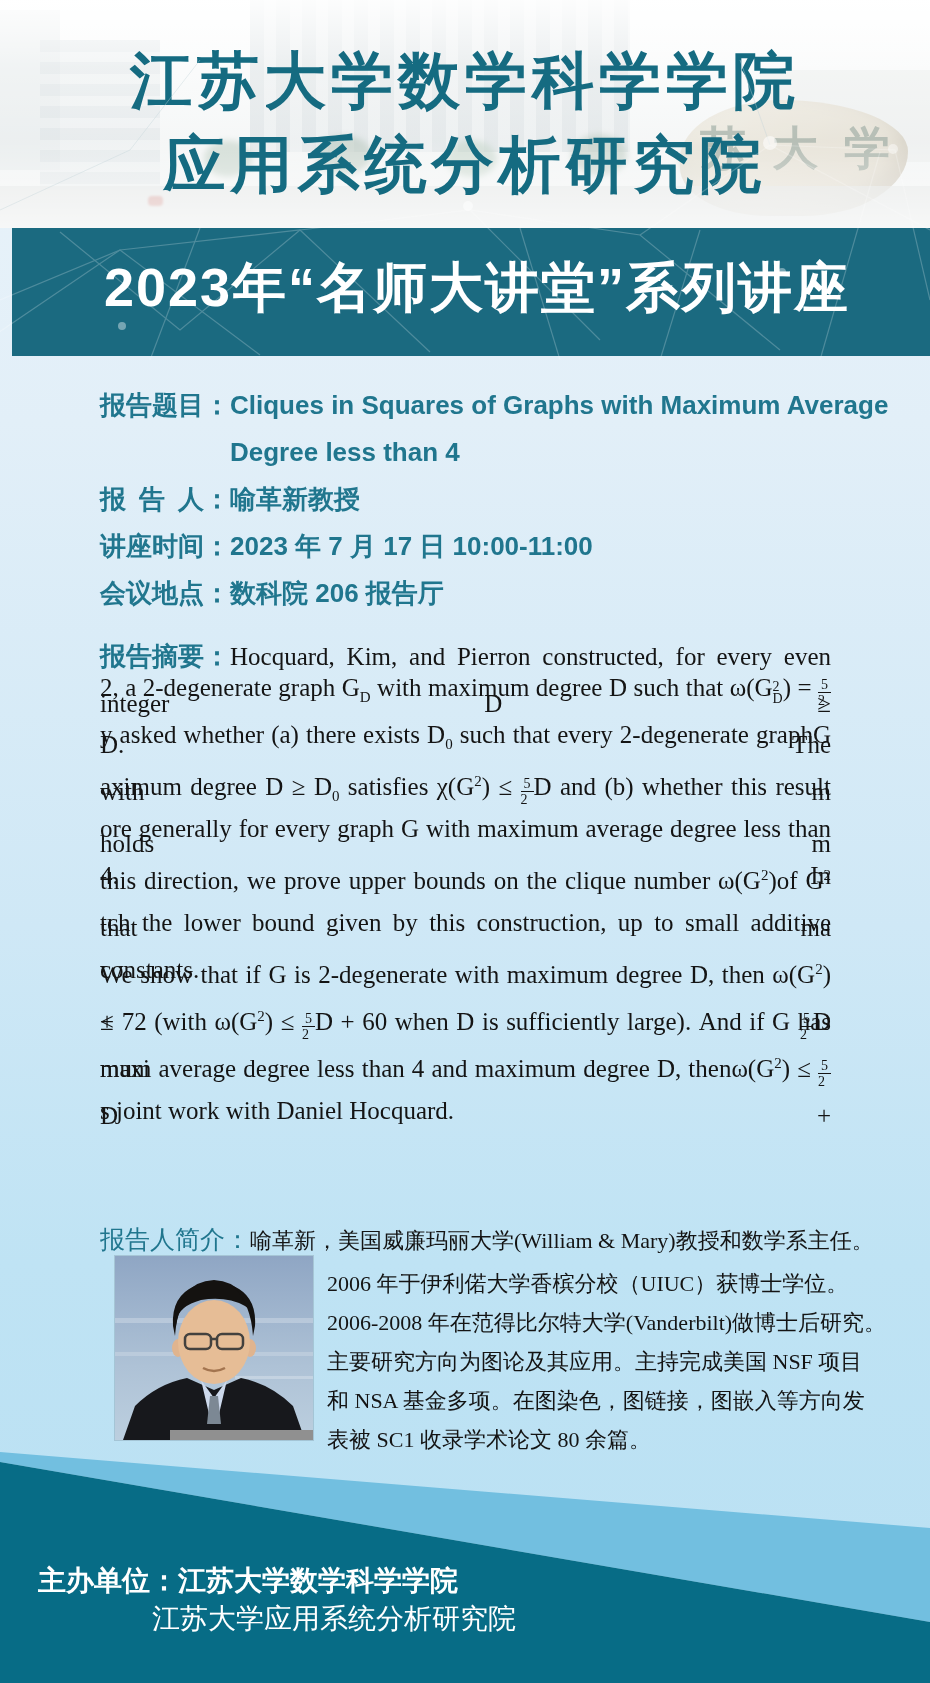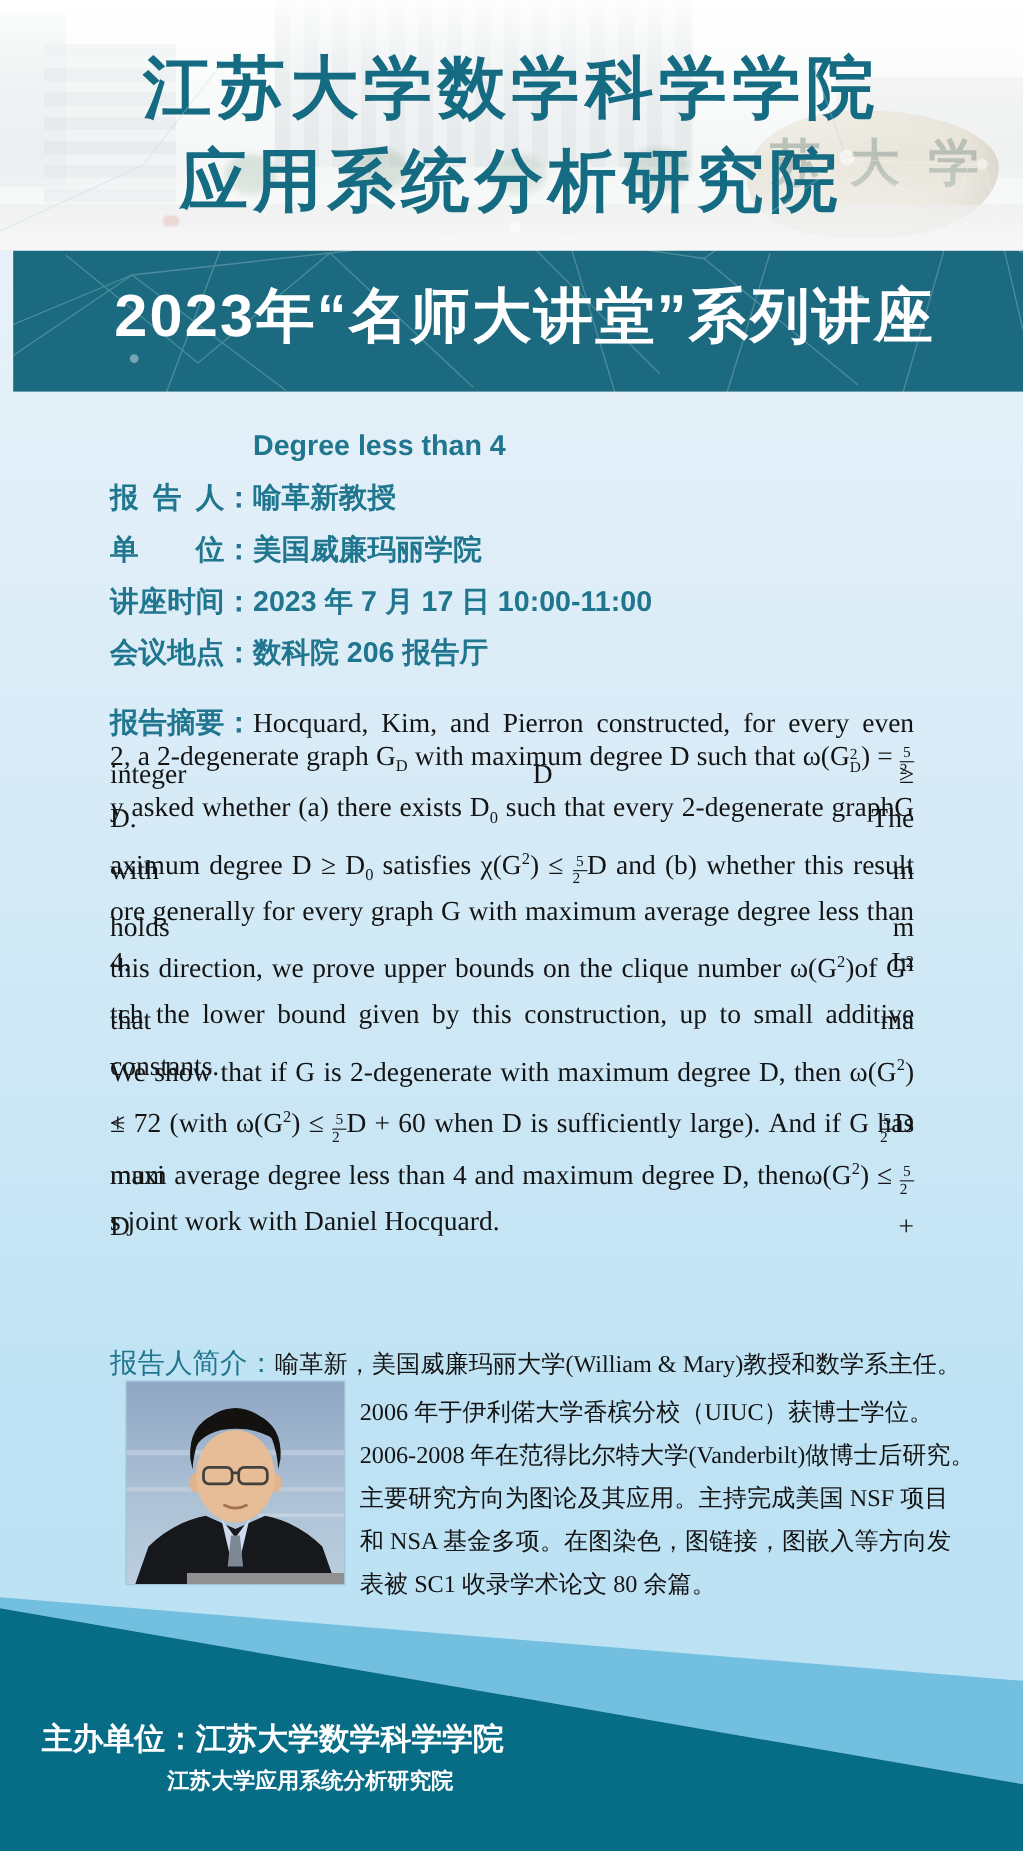--- a/index.html
+++ b/index.html
@@ -65,21 +65,21 @@
   .blabel{font-weight:400;font-size:25px;color:#20768e;}
   .bio-first{font-family:"Liberation Serif",serif;font-size:22px;color:#141414;}
   .photo{position:absolute;left:15px;top:36px;width:198px;height:184px;box-shadow:0 0 0 1px rgba(90,110,125,.25);}
   .bio-body{position:absolute;left:227px;top:44px;width:508px;}
   .bio-line{height:39px;line-height:39px;font-family:"Liberation Serif",serif;font-size:22px;
             color:#141414;white-space:nowrap;}
   
   .footer-shapes{position:absolute;left:0;top:1446px;}
   .footer-text{position:absolute;left:0;top:0;width:782px;height:1683px;pointer-events:none;}
   .f1{position:absolute;left:38px;top:1562px;color:#fff;font-weight:700;font-size:28px;line-height:38px;}
-  .f2{position:absolute;left:152px;top:1600px;color:#fff;font-weight:700;font-size:20px;line-height:38px;}
+  .f2{position:absolute;left:152px;top:1600px;color:#fff;font-weight:400;font-size:28px;line-height:38px;}
 </style>
 </head>
 <body>
 
 <div class="poster">
 
   <div class="hero">
     <div class="campus">
       <div class="bldg b4"></div>
       <div class="bldg b1"></div>
@@ -121,23 +121,23 @@
         <circle cx="468" cy="206" r="5" opacity="0.5"></circle>
         <circle cx="893" cy="149" r="5" opacity="0.45"></circle>
         <circle cx="122" cy="326" r="4" opacity="0.4"></circle>
         <circle cx="782" cy="272" r="4" opacity="0.4"></circle>
       </g>
     </svg>
   </div>
 
   <div class="main-flow">
     <div id="details">
+        <div class="drow"><span class="dlabel">报告题目：</span><span class="dvalue">Cliques in Squares of Graphs with Maximum Average</span></div>
         <div class="drow"><span class="dlabel"></span><span class="dvalue">Degree less than 4</span></div>
         <div class="drow"><span class="dlabel">报 告 人：</span><span class="dvalue">喻革新教授</span></div>
-        <div class="drow"><span class="dlabel">单　　位：</span><span class="dvalue">美国威廉玛丽学院</span></div>
         <div class="drow"><span class="dlabel">讲座时间：</span><span class="dvalue">2023 年 7 月 17 日 10:00-11:00</span></div>
         <div class="drow"><span class="dlabel">会议地点：</span><span class="dvalue">数科院 206 报告厅</span></div>
       </div>
     <div id="abstract">
         <div class="aline"><span class="alabel">报告摘要：</span>Hocquard, Kim, and Pierron constructed, for every even integer D ≥</div>
         <div class="aline">2, a 2-degenerate graph G<sub class="s">D</sub> with maximum degree D such that ω(G<span class="supsub"><span>2</span><span>D</span></span>) = <span class="frac"><span class="fn">5</span><span class="fd">2</span></span>D. The</div>
         <div class="aline">y asked whether (a) there exists D<sub class="s">0</sub> such that every 2-degenerate graphG with m</div>
         <div class="aline">aximum degree D ≥ D<sub class="s">0</sub> satisfies χ(G<sup class="s">2</sup>) ≤ <span class="frac"><span class="fn">5</span><span class="fd">2</span></span>D and (b) whether this result holds m</div>
         <div class="aline">ore generally for every graph G with maximum average degree less than 4.  In</div>
         <div class="aline">this direction, we prove upper bounds on the clique number ω(G<sup class="s">2</sup>)of G<sup class="s">2</sup> that ma</div>

